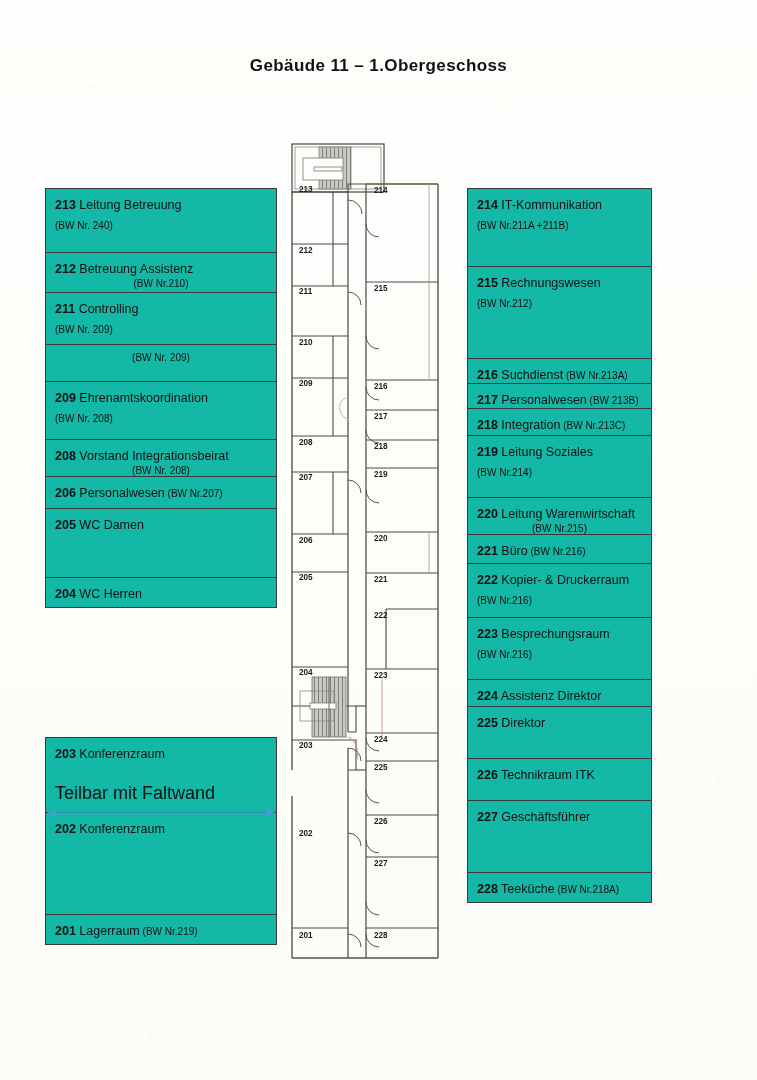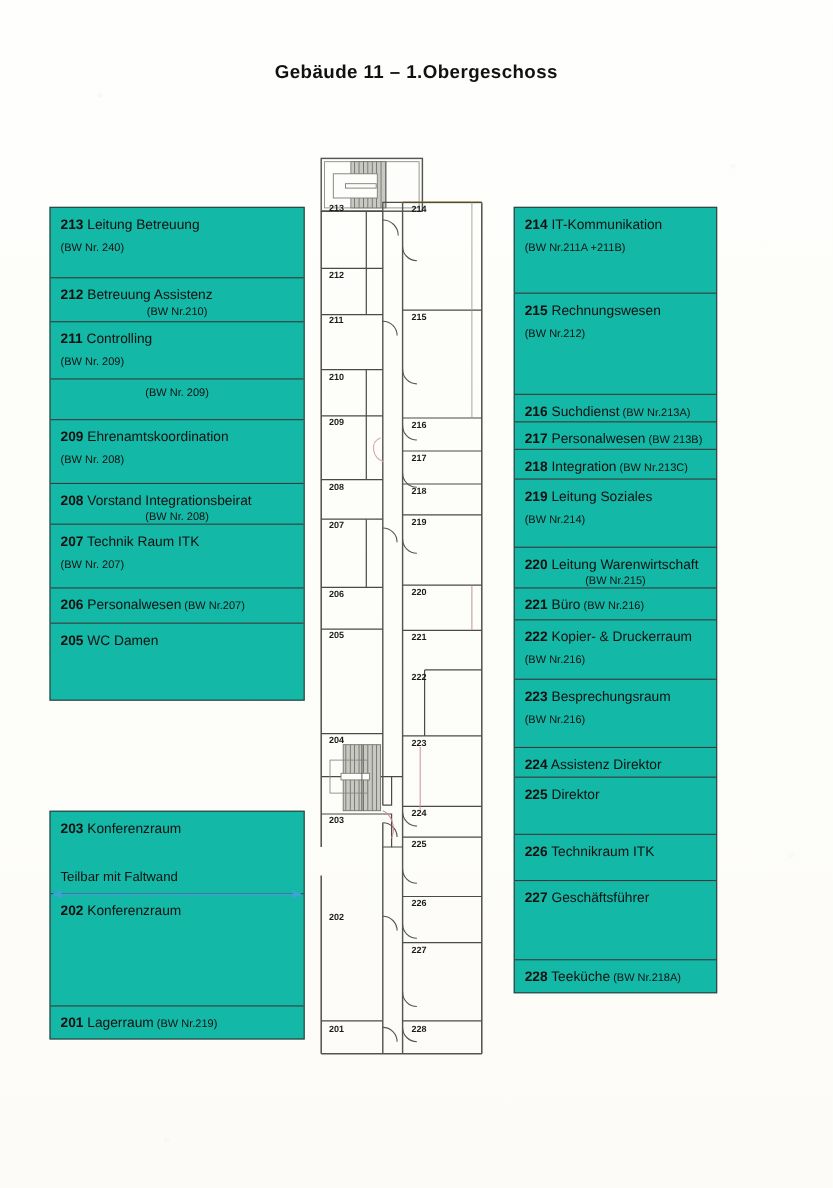--- a/index.html
+++ b/index.html
@@ -33,21 +33,21 @@
   .legend-bottom{left:45px;top:737px;width:232px;}
 
   .lrow{border-bottom:1px solid #3a3a3a;box-sizing:border-box;padding:6px 9px 0 9px;position:relative;}
   .lrow:last-child{border-bottom:none;}
   .rm-no{font-weight:bold;font-size:12.5px;}
   .rm-name{font-size:12.5px;}
   .rm-bw-inline{font-size:10px;}
   .rm-bw{font-size:10px;display:block;margin-top:7px;}
   .rm-bw.tight{margin-top:1px;text-align:center;}
 
-  .note-line{font-size:12px;padding:0 9px;}
+  .note-line{font-size:18px;padding:0 9px;}
 
   
   .fold-arrow{position:absolute;left:0;right:0;height:10px;z-index:6;}
   .fold-arrow svg{display:block;width:100%;height:10px;}
 
   
   .plan{position:absolute;left:286px;top:140px;width:158px;height:822px;z-index:3;}
   .plan svg{display:block;}
 
   .sc-num{font-family:"Liberation Sans",sans-serif;font-size:8.2px;font-weight:bold;fill:#1b1b1b;}
@@ -76,29 +76,28 @@
       <div class="rm-bw tight">(BW Nr. 209)</div>
     </div>
     <div class="lrow" style="height: 58px;">
       <div><span class="rm-no">209</span><span class="rm-name"> Ehrenamtskoordination</span></div>
       <div class="rm-bw">(BW Nr. 208)</div>
     </div>
     <div class="lrow" style="height: 37px;">
       <div><span class="rm-no">208</span><span class="rm-name"> Vorstand Integrationsbeirat</span></div>
       <div class="rm-bw tight">(BW Nr. 208)</div>
     </div>
-    <div class="lrow" style="height: 58px;">
-      <div><span class="rm-no">207</span><span class="rm-name"> Technik Raum ITK</span></div>
-      <div class="rm-bw">(BW Nr. 207)</div>
-    </div>
     <div class="lrow" style="height: 32px;">
       <div><span class="rm-no">206</span><span class="rm-name"> Personalwesen</span><span class="rm-bw-inline"> (BW Nr.207)</span></div>
     </div>
     <div class="lrow" style="height: 69px;">
       <div><span class="rm-no">205</span><span class="rm-name"> WC Damen</span></div>
+    </div>
+    <div class="lrow" style="height: 29px;">
+      <div><span class="rm-no">204</span><span class="rm-name"> WC Herren</span></div>
     </div>
   </div>
 
 <div class="legend legend-bottom" id="legend-bottom" style="position: absolute;">
     <div class="lrow" style="height: 75px;">
       <div><span class="rm-no">203</span><span class="rm-name"> Konferenzraum</span></div>
       <div class="note-line" style="position: absolute; left: 0px; bottom: 8px;">Teilbar mit Faltwand</div>
     </div>
     <div class="fold-arrow" style="top: 70px;">
       <svg viewBox="0 0 232 10" preserveAspectRatio="none">

